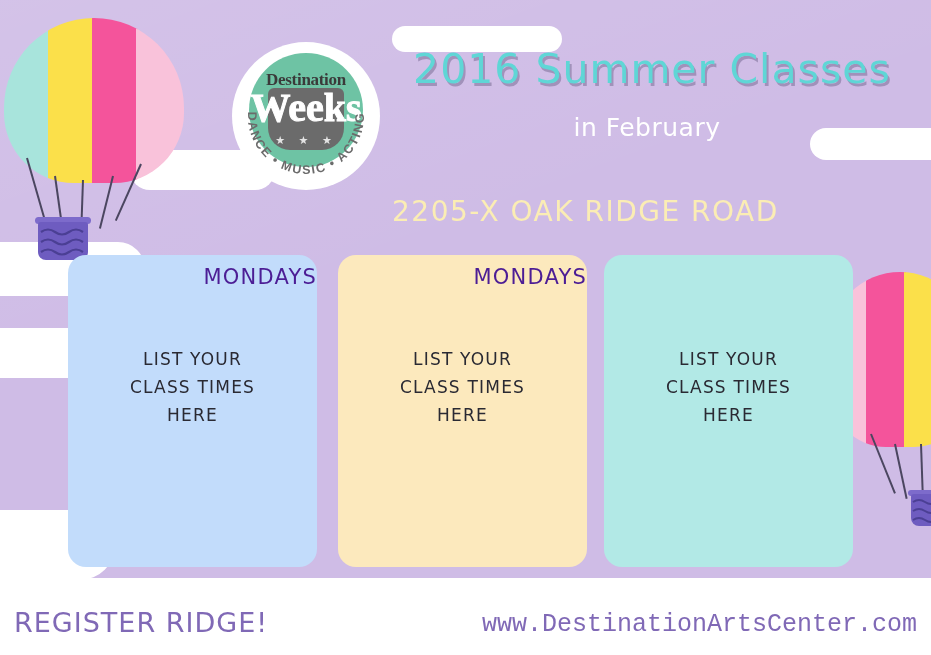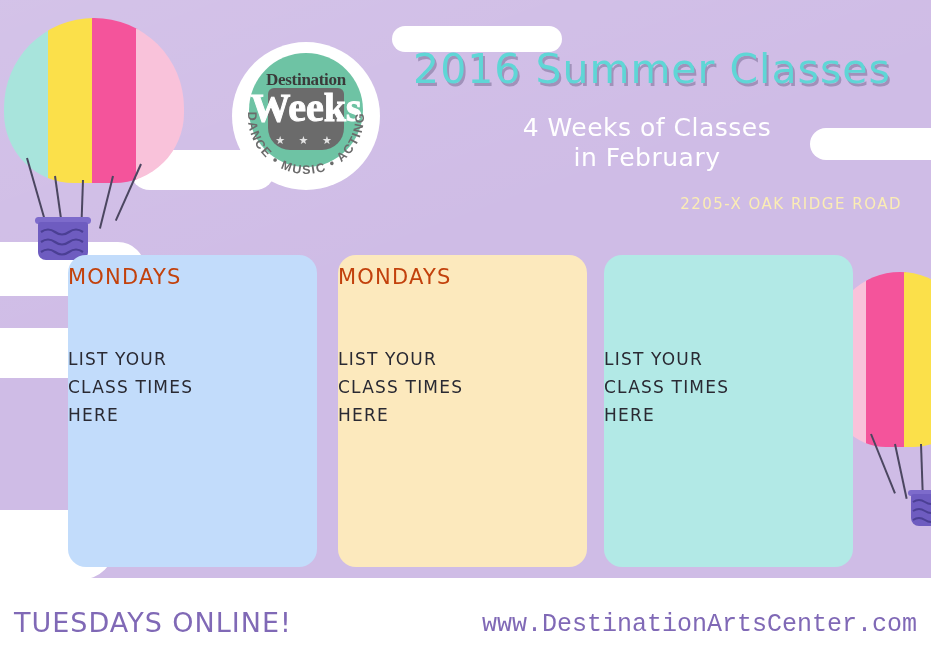--- a/index.html
+++ b/index.html
@@ -156,52 +156,52 @@
     font-family: "DejaVu Sans", sans-serif;
     font-size: 25px;
     line-height: 30px;
     color: #ffffff;
     letter-spacing: 0.5px;
   }
   .address {
     position: absolute;
     left: 392px; top: 195px;
     width: 510px;
-    text-align: right;
-    font-family: "DejaVu Sans", sans-serif;
-    font-size: 15px;
+    text-align: left;
+    font-family: "DejaVu Sans", sans-serif;
+    font-size: 28px;
     letter-spacing: 1.5px;
     color: #fbedb4;
   }
 
   
   .card {
     position: absolute;
     top: 255px;
     width: 249px;
     height: 312px;
     border-radius: 18px;
   }
   .card-mon  { left: 68px;  background: #c2dcfb; }
   .card-tue  { left: 338px; background: #fce9bd; }
   .card-wed  { left: 604px; background: #b2e9e6; }
 
   .card-title {
     position: absolute;
     left: 0; right: 0; top: 10px;
-    text-align: left;
+    text-align: right;
     font-family: "DejaVu Sans", sans-serif;
     font-size: 21px;
     letter-spacing: 1.2px;
-    color: #c2410c;
+    color: #4c1d95;
   }
   .card-body {
     position: absolute;
     left: 0; right: 0; top: 90px;
-    text-align: left;
+    text-align: center;
     font-family: "DejaVu Sans", sans-serif;
     font-size: 17px;
     line-height: 28px;
     letter-spacing: 1.2px;
     color: #2a2a33;
   }
 
   
   .register {
     position: absolute;
@@ -324,21 +324,20 @@
         <path id="arcpath" d="M 16 74 A 58 58 0 0 0 132 74"></path>
       </defs>
       <text>
         <textPath href="#arcpath" startOffset="50%" text-anchor="middle">DANCE • MUSIC • ACTING</textPath>
       </text>
     </svg>
   </div>
 
   <div class="title">2016 Summer Classes</div>
   <div class="subtitle">
-    <div>4 Weeks of Classes</div>
     <div>in February</div>
   </div>
   <div class="address">2205-X OAK RIDGE ROAD</div>
 
   <div class="card card-mon">
     <div class="card-title">MONDAYS</div>
     <div class="card-body">
       <div>LIST YOUR</div>
       <div>CLASS TIMES</div>
       <div>HERE</div>
@@ -355,16 +354,16 @@
   </div>
 
   <div class="card card-wed">
     <div class="card-body">
       <div>LIST YOUR</div>
       <div>CLASS TIMES</div>
       <div>HERE</div>
     </div>
   </div>
 
-  <div class="register">TUESDAYS ONLINE!</div>
+  <div class="register">REGISTER RIDGE!</div>
   <div class="website">www.DestinationArtsCenter.com</div>
 
 </div>
 
 </body></html>

